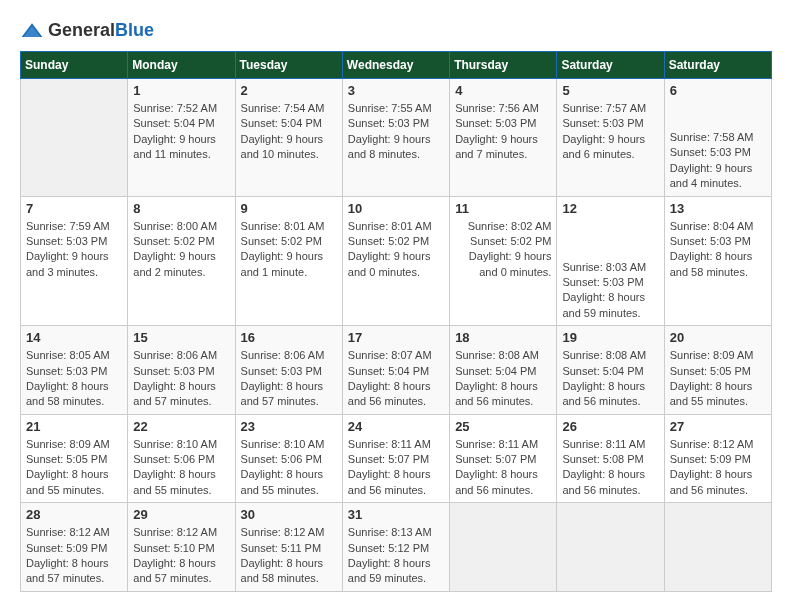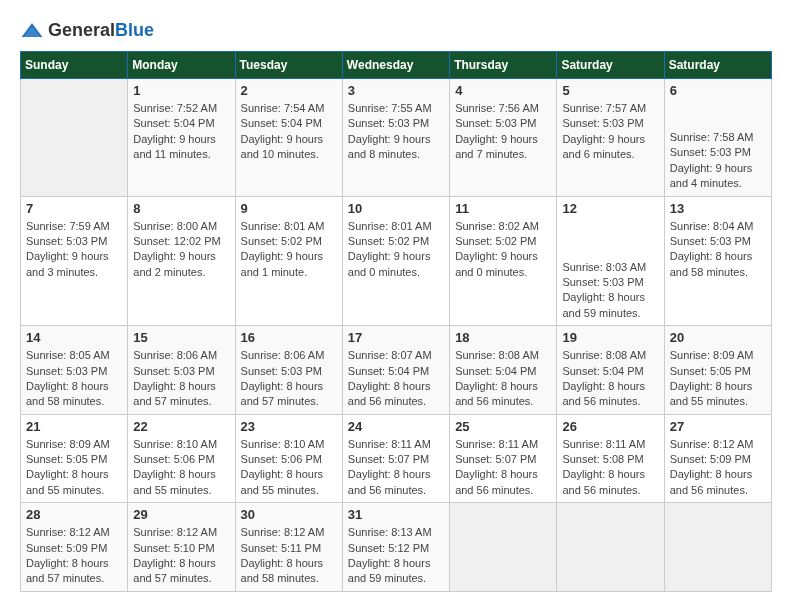--- a/index.html
+++ b/index.html
@@ -160,38 +160,38 @@
       <tr>
         <td>
           <span class="day-number">7</span>
           <div class="day-info" style="white-space: pre-line;">Sunrise: 7:59 AM
 Sunset: 5:03 PM
 Daylight: 9 hours and 3 minutes.</div>
         </td>
         <td>
           <span class="day-number">8</span>
           <div class="day-info" style="white-space: pre-line;">Sunrise: 8:00 AM
-Sunset: 12:02 PM
+Sunset: 5:02 PM
 Daylight: 9 hours and 2 minutes.</div>
         </td>
         <td>
           <span class="day-number">9</span>
           <div class="day-info" style="white-space: pre-line;">Sunrise: 8:01 AM
 Sunset: 5:02 PM
 Daylight: 9 hours and 1 minute.</div>
         </td>
         <td>
           <span class="day-number">10</span>
           <div class="day-info" style="white-space: pre-line;">Sunrise: 8:01 AM
 Sunset: 5:02 PM
 Daylight: 9 hours and 0 minutes.</div>
         </td>
         <td>
           <span class="day-number">11</span>
-          <div class="day-info" style="white-space: pre-line;">Sunrise: 8:02 AM
+          <div class="day-info" style="white-space: pre-line; text-align: right;">Sunrise: 8:02 AM
 Sunset: 5:02 PM
 Daylight: 9 hours and 0 minutes.</div>
         </td>
         <td>
           <span class="day-number">12</span>
           <div class="day-info" style="white-space: pre-line; margin-top: 44px;">Sunrise: 8:03 AM
 Sunset: 5:03 PM
 Daylight: 8 hours and 59 minutes.</div>
         </td>
         <td>

